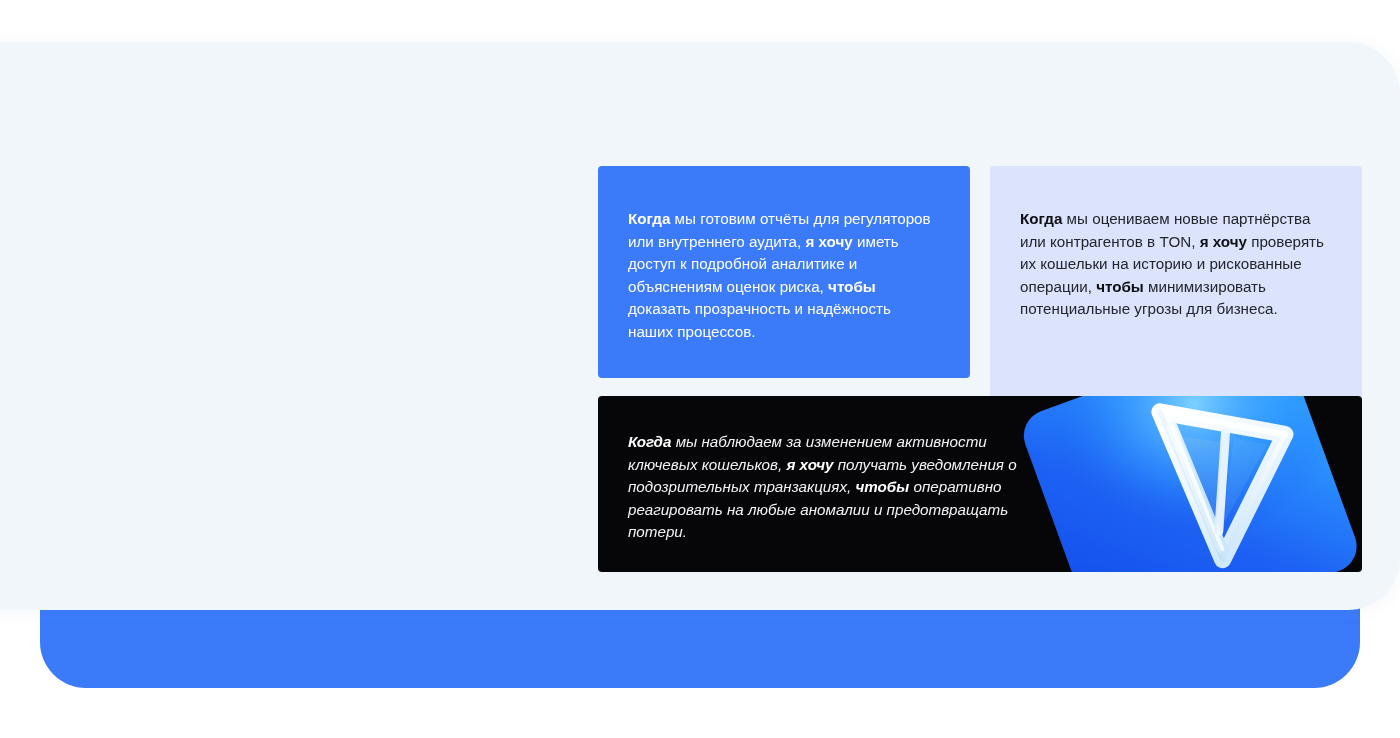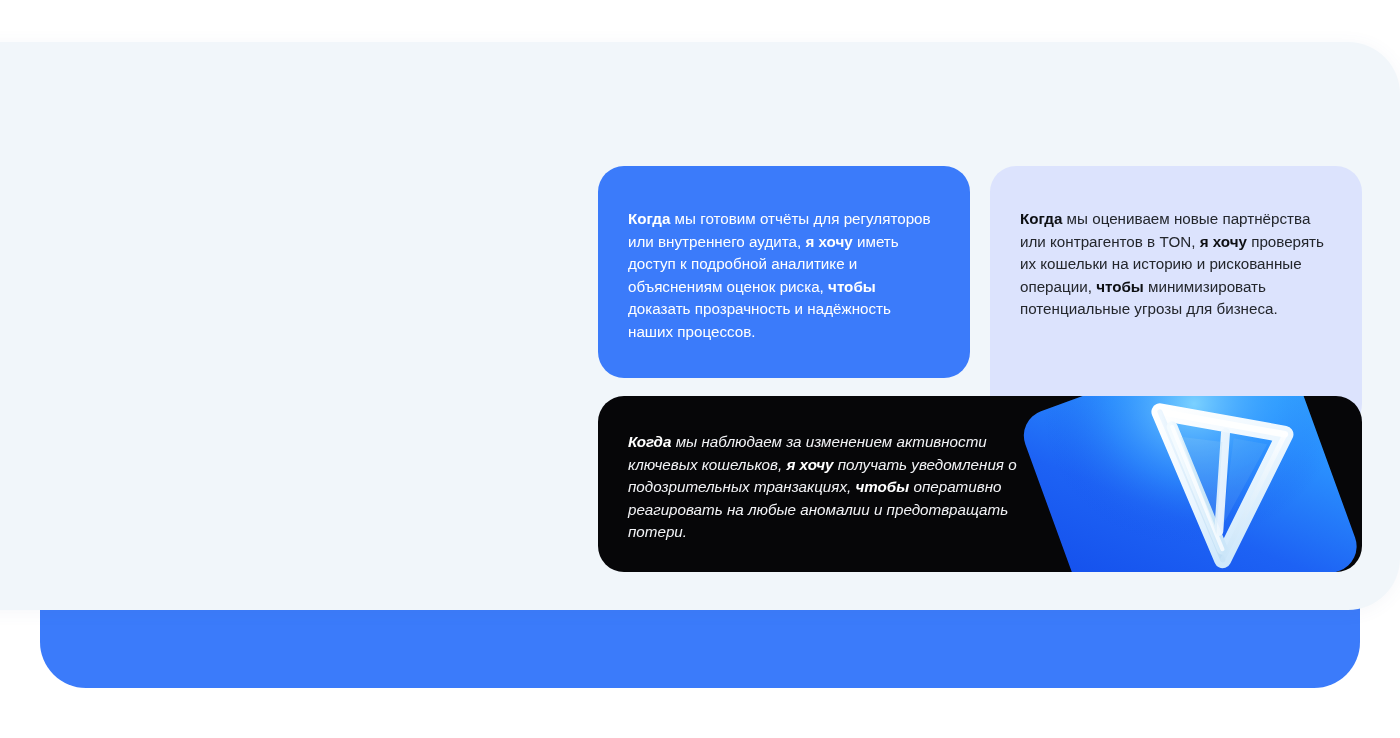--- a/index.html
+++ b/index.html
@@ -96,21 +96,21 @@
     line-height: 23.6px;
     color: #25282e;
     margin: 0 0 30px 0;
   }
   .left-story:last-child { margin-bottom: 0; }
   .left-story b { font-weight: 700; color: #101216; }
 
   
   .card {
     position: absolute;
-    border-radius: 26px;
+    border-radius: 4px;
     box-sizing: border-box;
     z-index: 3;
     overflow: hidden;
   }
   .card-text {
     font-size: 15.2px;
     line-height: 22.6px;
     margin: 0;
   }
   .card-text b { font-weight: 700; }

